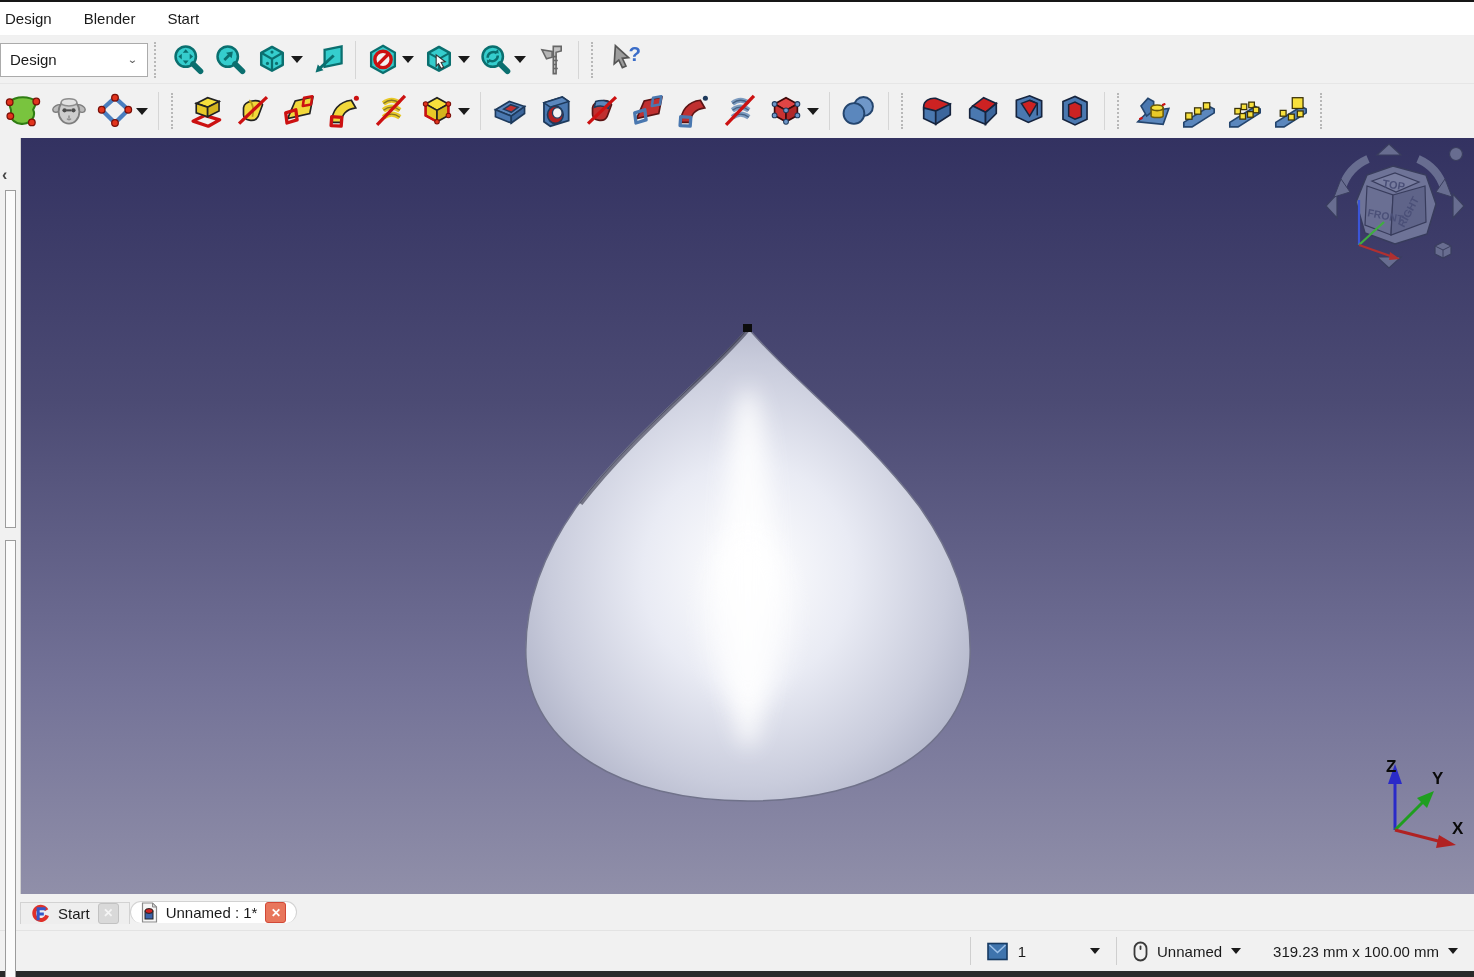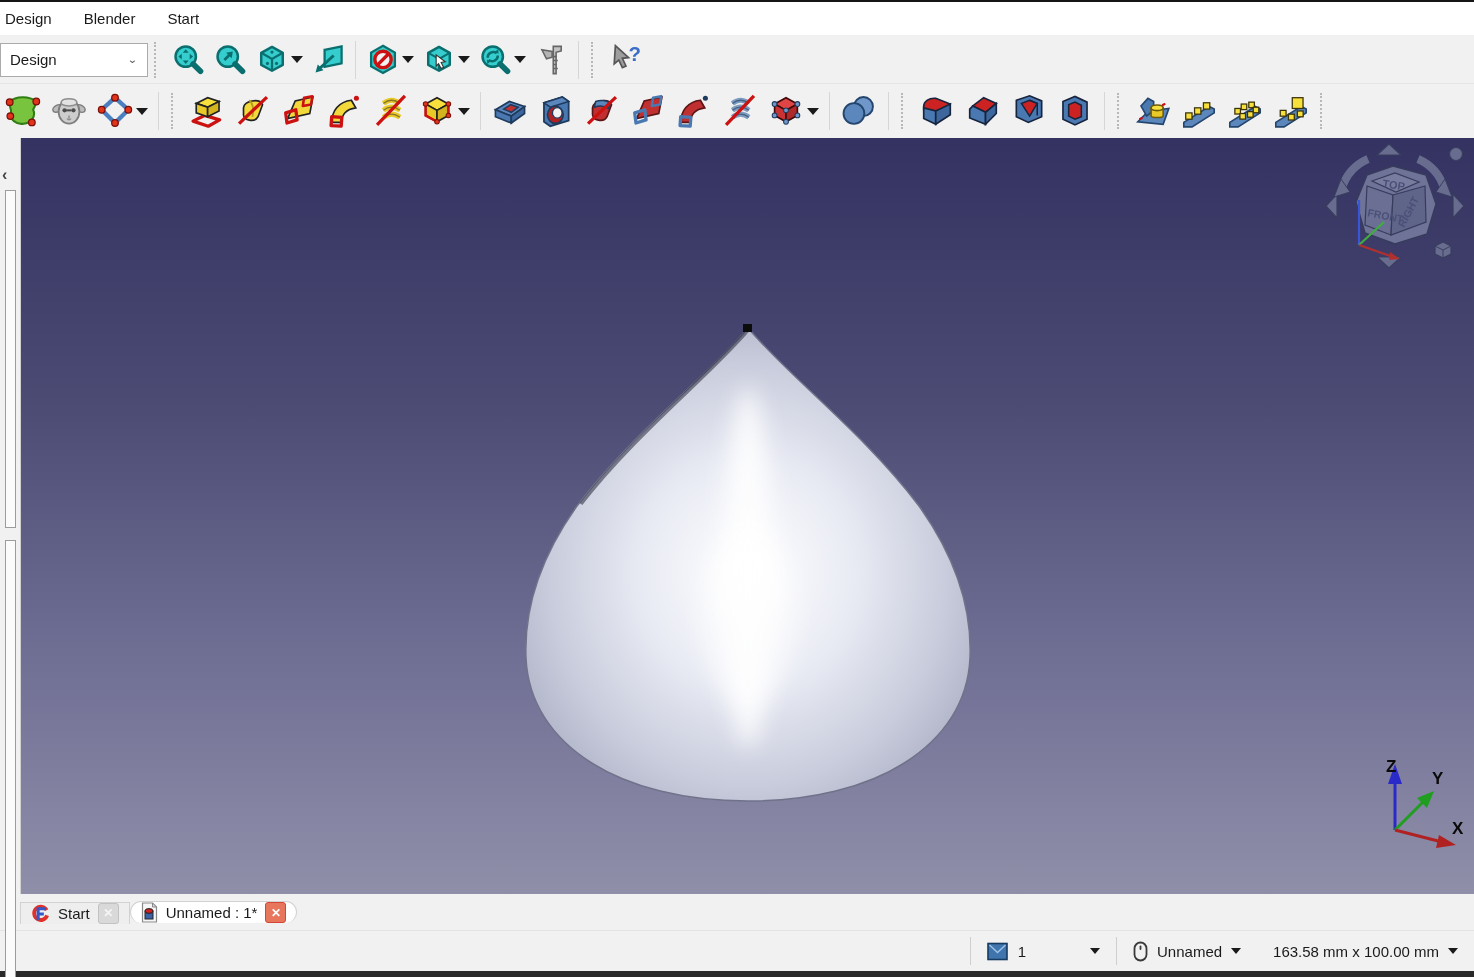--- a/index.html
+++ b/index.html
@@ -519,18 +519,18 @@
   <div class="sb-sep"></div>
   <div class="sb-widget">
     <svg width="15" height="21" viewBox="0 0 15 21">
       <rect x="1.5" y="1.5" width="12" height="18" rx="6" fill="none" stroke="#3a3a3a" stroke-width="1.8"></rect>
       <rect x="6.6" y="4.5" width="1.8" height="4.5" rx=".9" fill="#3a3a3a"></rect>
     </svg>
     <span class="lbl">Unnamed</span>
     <span class="sb-caret"></span>
   </div>
   <div class="sb-widget">
-    <span class="lbl">163.58 mm x 100.00 mm</span>
+    <span class="lbl">319.23 mm x 100.00 mm</span>
     <span class="sb-caret"></span>
   </div>
 </div>
 
 <div class="bottomstrip"></div>
 
 </body></html>

